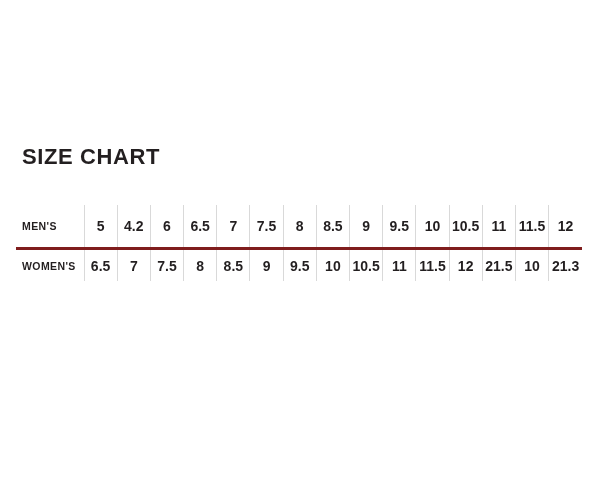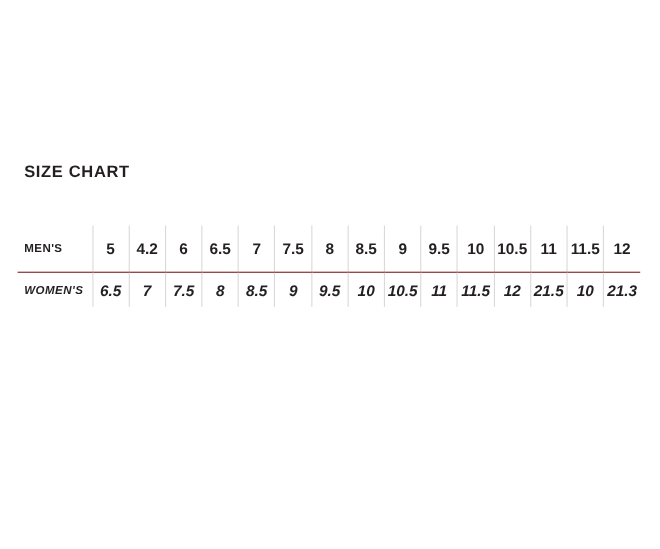--- a/index.html
+++ b/index.html
@@ -16,21 +16,21 @@
     font-family: "Liberation Sans", sans-serif;
     color: #231f20;
   }
   .titles {
     position: absolute;
     left: 22px;
     top: 147px;
   }
   .titles h1, .titles h2 {
     margin: 0;
-    font-size: 15px;
+    font-size: 22px;
     font-weight: 700;
     letter-spacing: 0.6px;
     line-height: 20px;
     color: #231f20;
     white-space: nowrap;
   }
   table.conv {
     position: absolute;
     left: 16px;
     top: 205px;
@@ -52,26 +52,25 @@
   }
   table.conv td {
     text-align: center;
     font-size: 14px;
     font-weight: 600;
     border-left: 1px solid #d9d9d9;
   }
   table.conv tr.row-mens th,
   table.conv tr.row-mens td {
     height: 42px;
-    border-bottom: 1px solid #7f1d1d;
+    border-bottom: 3px solid #7f1d1d;
   }
   table.conv tr.row-womens th,
   table.conv tr.row-womens td {
     height: 31px;
-    font-style: italic;
   }
 </style>
 </head>
 <body>
 
 <div class="page">
   <header class="titles">
     <h1>SIZE CHART</h1>
   </header>
 

